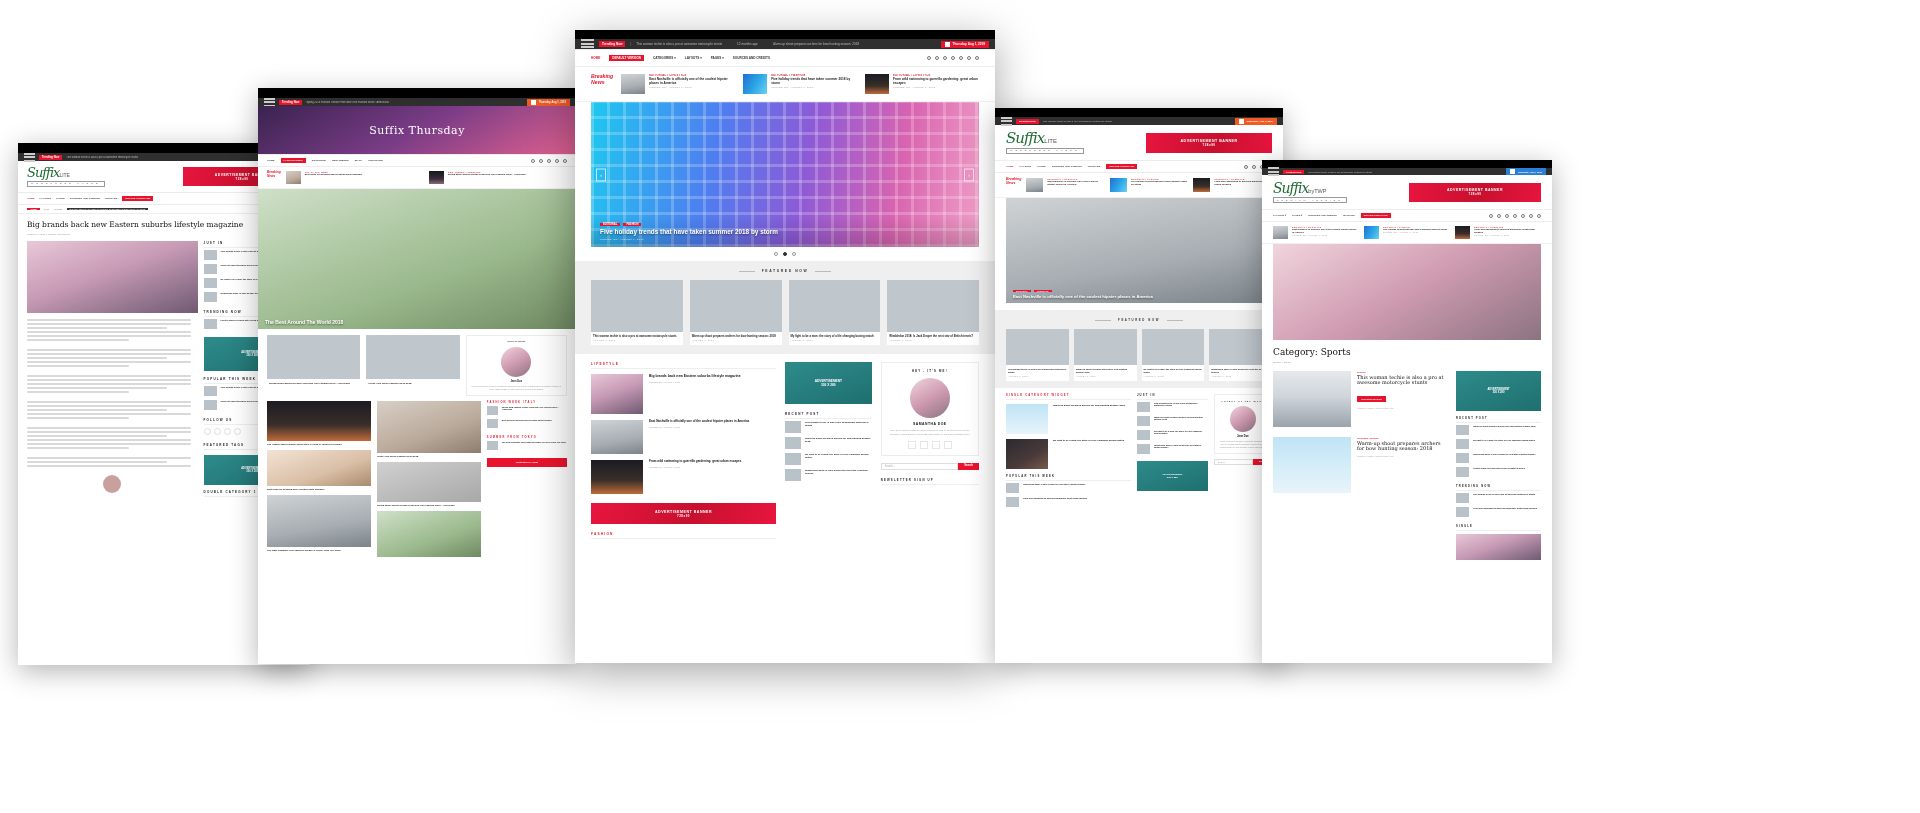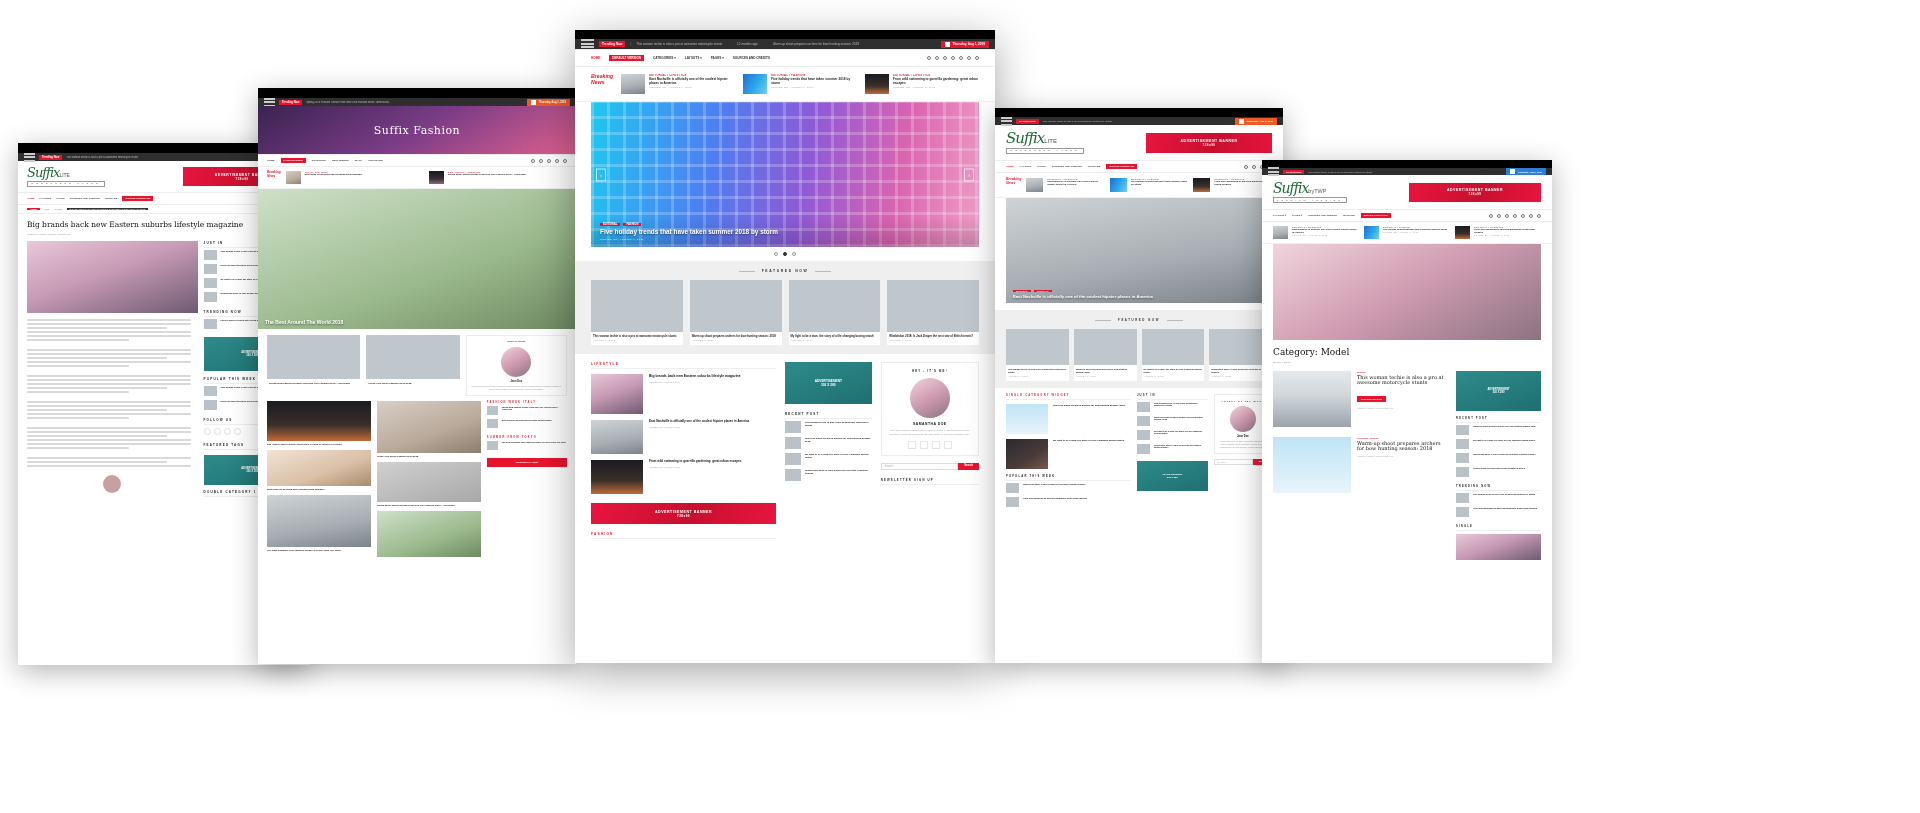--- a/index.html
+++ b/index.html
@@ -281,21 +281,21 @@
       <div class="burger"></div>
       <span class="tickbadge">Trending Now</span>
       <span class="tick-txt">Spring 2018 Fashion Trends From New York Fashion Week : Americana</span>
       <span class="datebadge">
           <i class="cal"></i>
           <b>Thursday, Aug 1, 2019</b>
         </span>
     </div>
 
     <div class="img-purple" style="height:48px;position:relative;display:flex;align-items:center;justify-content:center;">
-      <div style="color:#fff;font-family:'DejaVu Serif',serif;font-size:11px;letter-spacing:.5px;">Suffix Fashion</div>
+      <div style="color:#fff;font-family:'DejaVu Serif',serif;font-size:11px;letter-spacing:.5px;">Suffix Thursday</div>
     </div>
 
     <div class="navbar" style="font-size:2.5px; gap:6px; padding:3px 9px;">
       <span class="nav-item">HOME</span>
       <span class="nav-item filled">FASHION WEEK</span>
       <span class="nav-item">EXCLUSIVE</span>
       <span class="nav-item">NEW TRENDS</span>
       <span class="nav-item">BLOG</span>
       <span class="nav-item">OUR STORE</span>
       <span class="socials">
@@ -802,21 +802,21 @@
             <div class="bk-cat" style="font-size:2px;">EDITORIAL / LIFESTYLE</div>
           <div class="bk-title" style="font-size:2.3px;">From wild swimming to guerrilla gardening: great urban escapes</div>
           <div class="bk-date" style="font-size:1.8px;">POSTED ON: AUGUST 6, 2018</div>
           </div>
       </div>
     </div>
 
     <div class="img-pink" style="height:96px;margin:0 11px;"></div>
 
     <div style="padding:7px 11px 3px;">
-      <div class="pagetitle" style="font-size:9px;">Category: Model</div>
+      <div class="pagetitle" style="font-size:9px;">Category: Sports</div>
       <div style="font-size:2.4px;color:#999;margin-top:3px;">Browse &gt; Sports</div>
     </div>
 
     <div class="cols" style="padding:4px 11px;gap:7px;">
       <div style="flex:1.7;">
         <div style="display:flex;gap:6px;">
           <div class="img-moto" style="width:78px;height:56px;flex:none;"></div>
           <div>
             <div style="font-size:2.1px;color:#e8142d;font-weight:bold;">SPORTS</div>
             <div class="pagetitle" style="font-size:5px;margin-top:2px;">This woman techie is also a pro at awesome motorcycle stunts</div>

